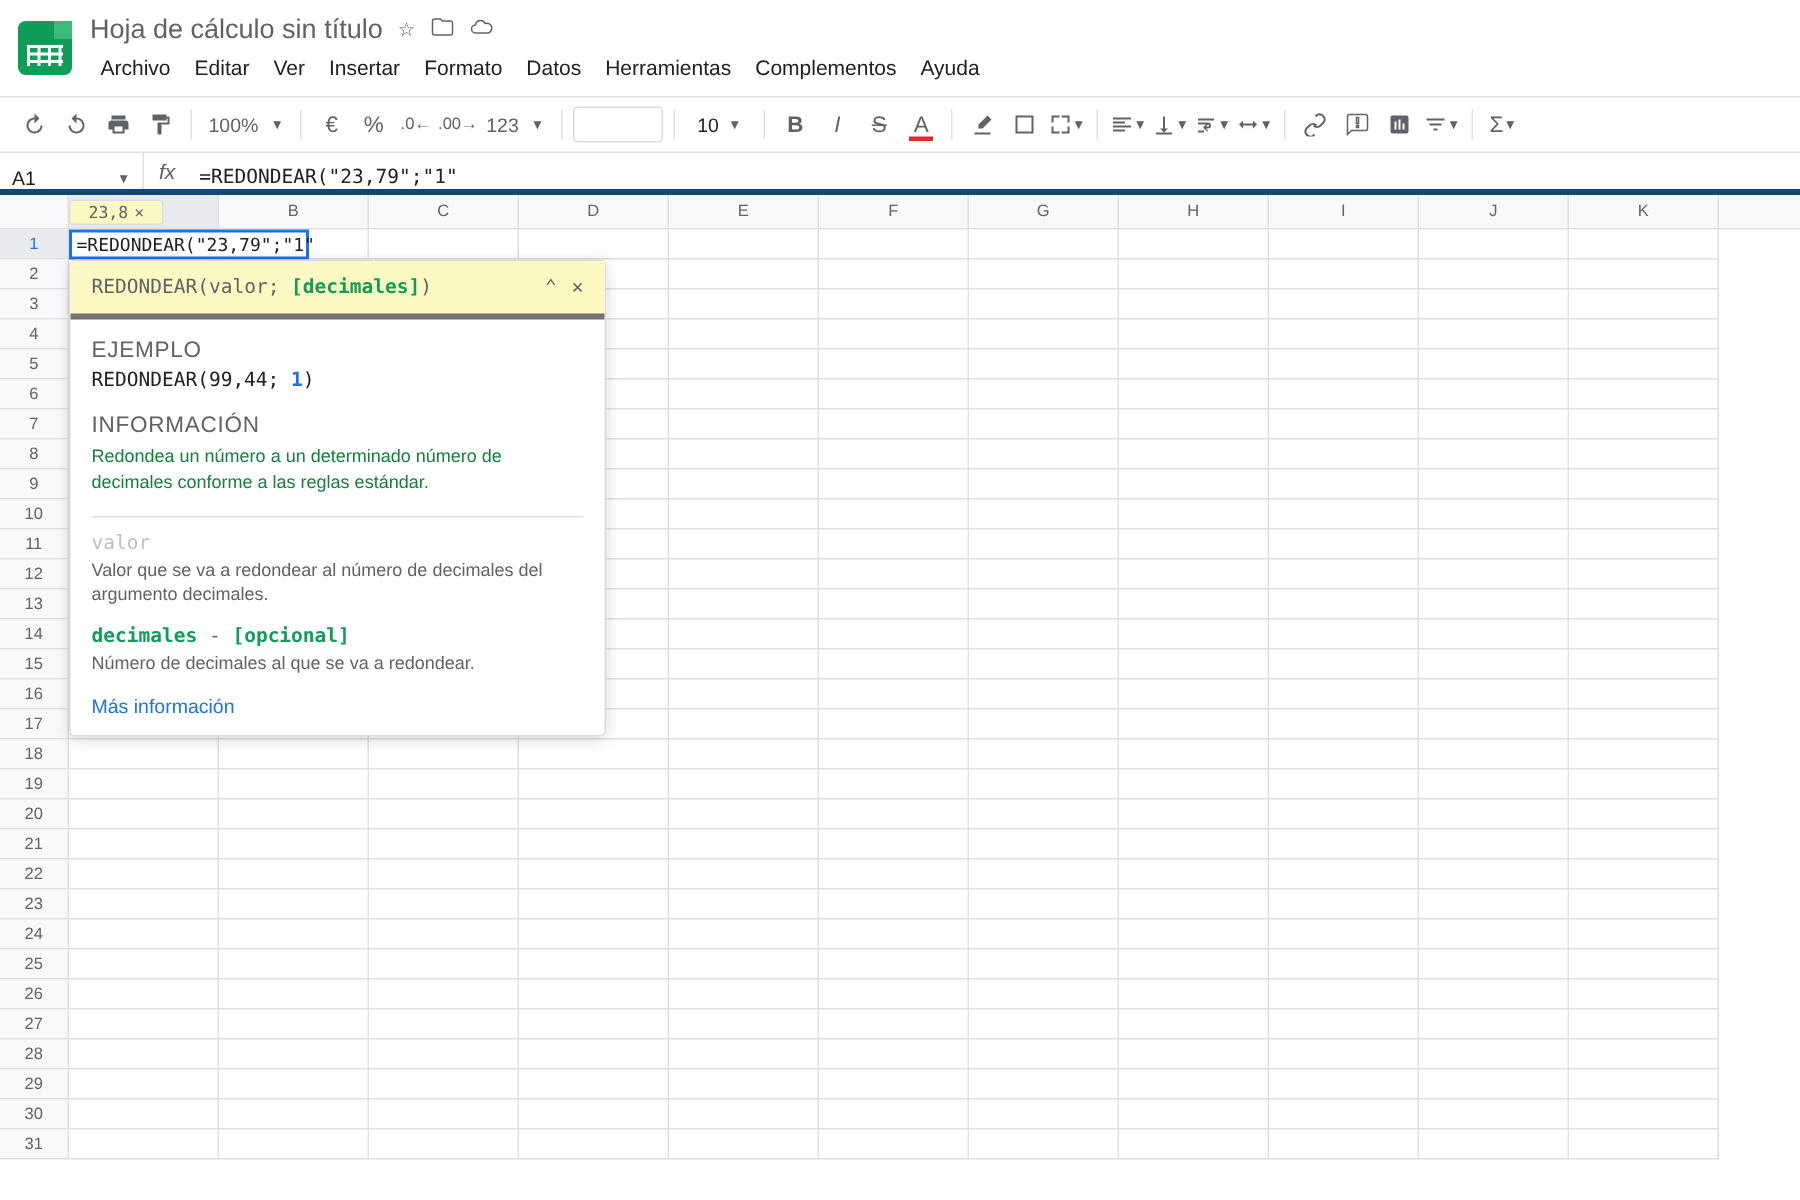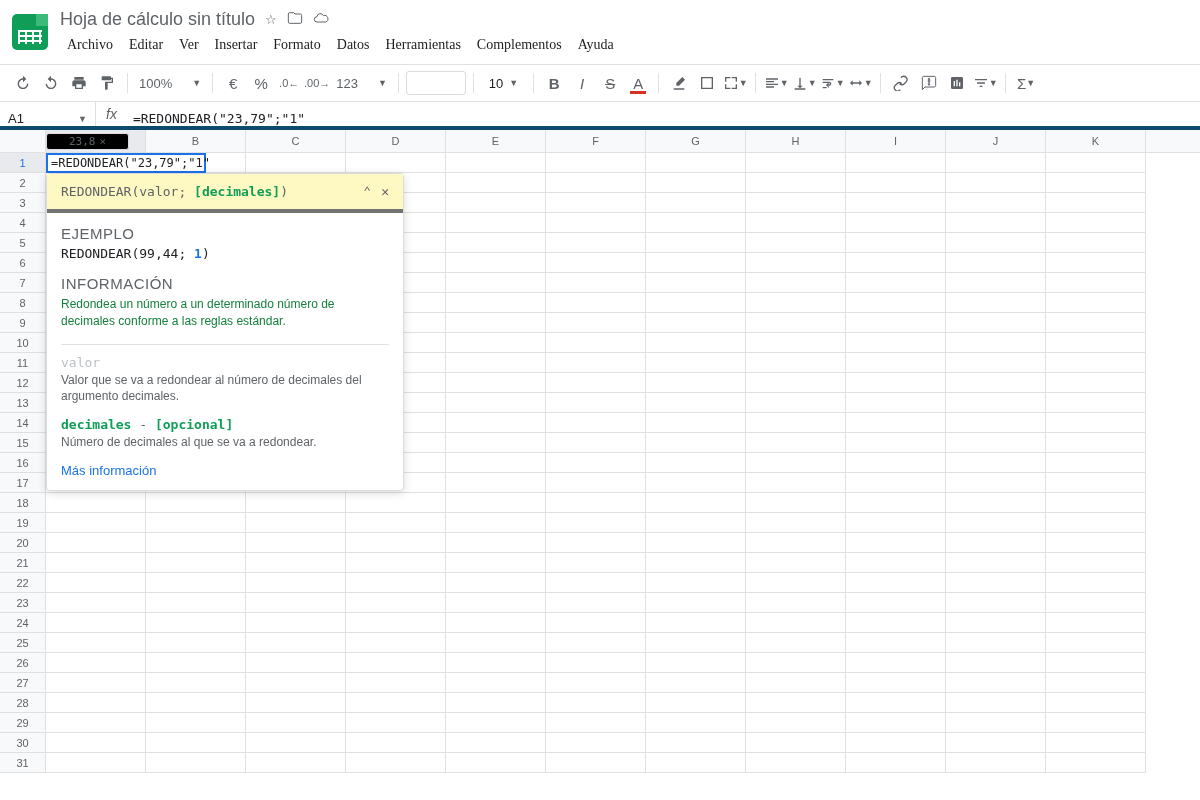--- a/index.html
+++ b/index.html
@@ -8,27 +8,27 @@
 .logo { width: 36px; height: 36px; background: #0f9d58; border-radius: 5px; margin-right: 12px; position: relative; }
 .logo::before { content: ""; position: absolute; top: 0; right: 0; width: 12px; height: 12px; background: #3cba7a; }
 .logo-grid { position: absolute; bottom: 6px; left: 6px; right: 6px; height: 14px; }
 .logo-grid::before, .logo-grid::after { content: ""; position: absolute; background: #fff; }
 .logo-grid::before { top: 0; left: 0; right: 0; height: 1.5px; box-shadow: 0 5px 0 #fff, 0 10px 0 #fff; }
 .logo-grid::after { top: 0; bottom: 0; left: 0; width: 1.5px; box-shadow: 7px 0 0 #fff, 14px 0 0 #fff, 21px 0 0 #fff; }
 .title-area { display: flex; flex-direction: column; }
 .title-row { display: flex; align-items: center; gap: 10px; }
 .doc-title { font-size: 18px; color: #5f6368; }
 .title-icon { color: #5f6368; cursor: pointer; }
-.menubar { display: flex; gap: 2px; margin-top: 4px; font-family: Liberation Serif, serif; }
+.menubar { display: flex; gap: 2px; margin-top: 4px; }
 .menubar-item { padding: 3px 7px; font-size: 14px; color: #202124; cursor: pointer; border-radius: 3px; }
 .last-mod { color: #5f6368; text-decoration: underline; margin-left: 14px; font-size: 14px; cursor: pointer; }
 .toolbar { display: flex; align-items: center; padding: 4px 10px; border-top: 1px solid #e0e0e0; border-bottom: 1px solid #e0e0e0; height: 38px; gap: 2px; }
 .tb-btn { width: 26px; height: 26px; display: flex; align-items: center; justify-content: center; color: #5f6368; cursor: pointer; border-radius: 3px; font-size: 15px; }
 .tb-sep { width: 1px; height: 20px; background: #e0e0e0; margin: 0 5px; }
-.tb-zoom { color: #5f6368; font-size: 13px; padding: 0 4px; display: flex; align-items: center; gap: 20px; }
+.tb-zoom { color: #5f6368; font-size: 13px; padding: 0 4px; display: flex; align-items: center; gap: 8px; }
 .tb-font { width: 60px; height: 24px; border: 1px solid #dadce0; border-radius: 3px; }
 .tb-fontsize { font-size: 13px; color: #202124; padding: 0 8px; display: flex; align-items: center; gap: 6px; }
 .dd { font-size: 9px; color: #5f6368; }
 .text-color-btn { position: relative; }
 .text-color-btn::after { content: ""; position: absolute; bottom: 2px; left: 5px; right: 5px; height: 3px; background: #000; }
 .red-under::after { background: #d93025 !important; }
 .formula-row { display: flex; align-items: flex-end; height: 28px; border-bottom: 4px solid #0c4a6e; }
 .name-box { width: 95px; padding: 0 8px; font-size: 13px; color: #202124; display: flex; align-items: center; justify-content: space-between; }
 .fx-label { font-style: italic; color: #5f6368; padding: 0 10px; font-size: 14px; border-left: 1px solid #e0e0e0; height: 100%; display: flex; align-items: center; }
 .formula-input { flex: 1; padding: 0 6px; font-size: 13px; font-family: 'Consolas', monospace; }
@@ -40,21 +40,21 @@
 .col-A { width: 100px; }
 .col-rest { width: 100px; }
 .grid-body { display: flex; }
 .row-headers { width: 46px; }
 .row-header { height: 20px; border-bottom: 1px solid #e0e0e0; border-right: 1px solid #e0e0e0; font-size: 11px; color: #5f6368; text-align: center; line-height: 20px; background: #f8f9fa; }
 .row-header.active { background: #e8eaed; color: #1a73e8; }
 .cells { position: relative; flex: 1; }
 .cell-row { display: flex; height: 20px; }
 .cell { border-right: 1px solid #e0e0e0; border-bottom: 1px solid #e0e0e0; width: 100px; height: 20px; }
 .active-cell { position: absolute; top: 0; left: 0; width: 160px; height: 20px; border: 2px solid #1a73e8; background: #fff; font-family: Consolas, monospace; font-size: 12px; padding: 0 3px; line-height: 16px; z-index: 5; }
-.preview-chip { position: absolute; top: -20px; left: 0; background: #000000; border: 1px solid #dadce0; border-radius: 3px; padding: 1px 22px; font-size: 11px; font-family: Consolas, monospace; color: #5f6368; display: flex; align-items: center; gap: 4px; z-index: 6; }
+.preview-chip { position: absolute; top: -20px; left: 0; background: #fef9c3; border: 1px solid #dadce0; border-radius: 3px; padding: 1px 12px; font-size: 11px; font-family: Consolas, monospace; color: #5f6368; display: flex; align-items: center; gap: 4px; z-index: 6; }
 .preview-chip .x { font-size: 11px; cursor: pointer; }
 .tooltip { position: absolute; top: 20px; left: 0; width: 358px; background: #fff; border: 1px solid #dadce0; box-shadow: 0 2px 10px rgba(0,0,0,0.15); border-radius: 4px; z-index: 10; }
 .tooltip-header { display: flex; align-items: center; justify-content: space-between; background: #fef9c3; padding: 10px 14px; border-bottom: 4px solid #737373; font-family: Consolas, monospace; font-size: 13px; }
 .tooltip-header .sig { color: #5f6368; }
 .tooltip-header .opt { color: #0f9d58; font-weight: bold; }
 .tooltip-header .ctrls { display: flex; gap: 10px; color: #5f6368; }
 .tooltip-body { padding: 12px 14px; font-size: 12px; color: #5f6368; }
 .tt-label { font-size: 15px; letter-spacing: 0.5px; margin-bottom: 4px; color: #5f6368; }
 .tt-example { font-family: Consolas, monospace; font-size: 13px; color: #202124; margin-bottom: 14px; }
 .tt-example .num { color: #1a73e8; font-weight: bold; }

